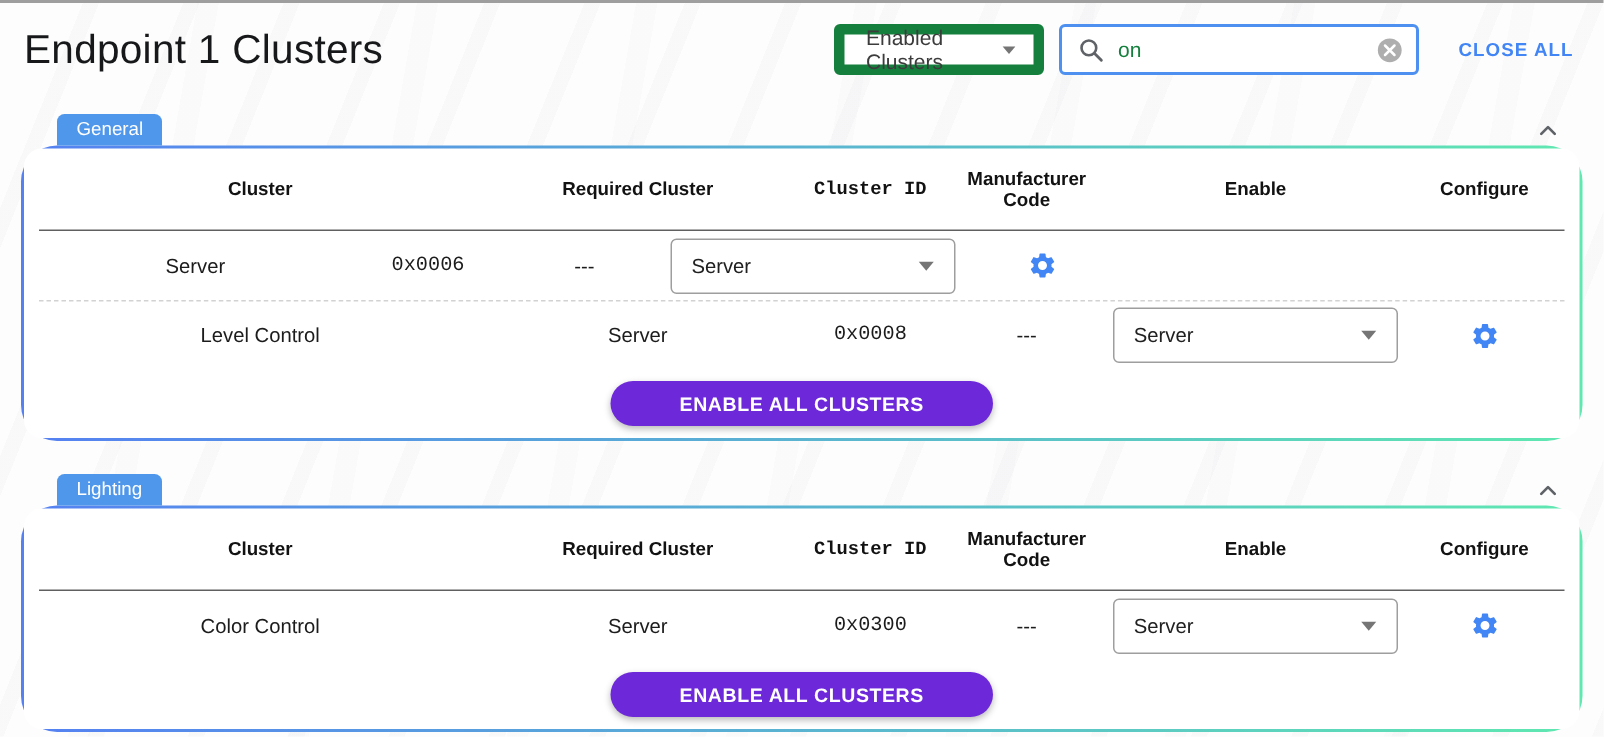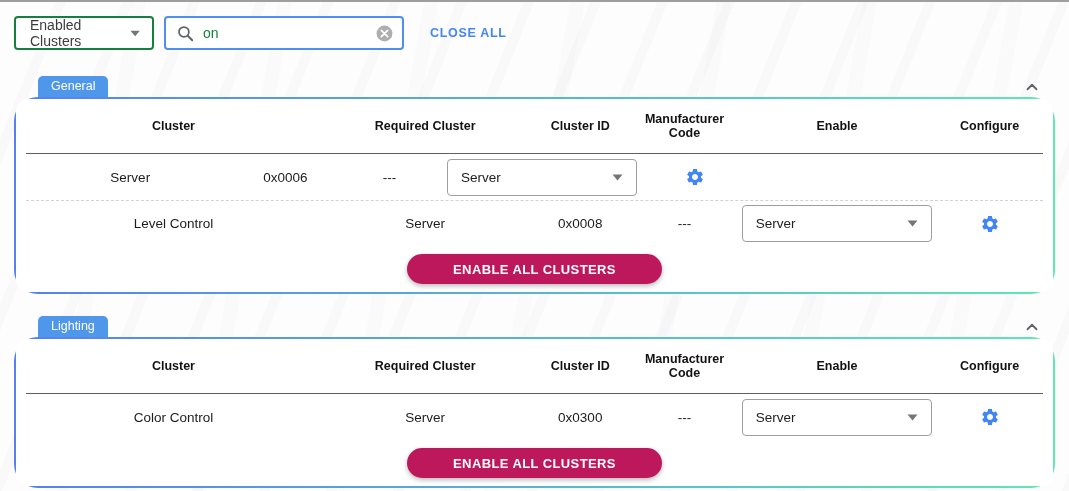--- a/index.html
+++ b/index.html
@@ -13,21 +13,21 @@
     border-top: 2px solid #9e9e9e;
     color: #1c1c1c;
   }
   .page { padding: 0 14px; }
 
   
   .topbar { display: flex; align-items: center; margin-top: 13px; height: 36px; }
   .title { flex: 1; font-size: 27px; font-weight: 400; color: #17181a; letter-spacing: 0.2px; padding-left: 2px; }
   .filter-select {
     width: 140px; height: 34px; background: #fff;
-    border: 2px solid #15803d; border-radius: 4px;
+    border: 7px solid #15803d; border-radius: 4px;
     display: flex; align-items: center; padding: 0 12px 0 14px;
     font-size: 14px; color: #3c3c3c; cursor: pointer; flex: none;
   }
   .filter-select .caret { margin-left: auto; }
   .searchbox {
     width: 240px; height: 34px; background: #fff;
     border: 2px solid #4d90f0; border-radius: 4px;
     display: flex; align-items: center; gap: 8px;
     margin-left: 10px; padding: 0 8px 0 10px; flex: none;
   }
@@ -58,51 +58,52 @@
   .panel-inner { background: #fff; border-radius: 12px; padding: 0 10px; }
 
   .table-header { display: flex; align-items: center; height: 55px; border-bottom: 1px solid #606060; }
   .hcell { font-weight: 700; font-size: 12.5px; color: #121212; text-align: center; }
   .row { display: flex; align-items: center; height: 46px; }
   .rows .row + .row { border-top: 1px dashed #d2d2d2; }
   .cell { font-size: 13.5px; color: #1c1c1c; text-align: center; }
 
   .col-0 { width: 29%; }
   .col-1 { width: 20.5%; }
-  .col-2 { width: 10%; }
+  .col-2 { width: 10%; font-family: Liberation Mono, monospace; }
   .col-3 { width: 10.5%; }
   .col-4 { width: 19.5%; }
   .col-5 { width: 10.5%; }
 
   .enable-cell { display: flex; justify-content: center; }
   .row-select {
     width: 96%; max-width: 196px; height: 37px; background: #fff;
     border: 1px solid #9e9e9e; border-radius: 4px;
     display: flex; align-items: center; padding: 0 13px 0 13px;
     font-size: 13.5px; color: #212121; cursor: pointer;
   }
   .row-select .caret { margin-left: auto; }
 
   .config-cell { display: flex; justify-content: center; }
   .gear-btn { border: none; background: transparent; cursor: pointer; padding: 0; height: 20px; }
 
   .btn-zone { height: 46px; display: flex; align-items: center; justify-content: center; }
   .enable-all-btn {
     width: 255px; height: 30px; border: none; border-radius: 16px;
-    background: #be185d; color: #fff; font-weight: 700; font-size: 13px;
+    background: #6d28d9; color: #fff; font-weight: 700; font-size: 13px;
     letter-spacing: 0.4px; font-family: inherit; cursor: pointer;
     box-shadow: 0 2px 5px rgba(0,0,0,0.28);
   }
 </style>
 </head>
 <body>
 
 <div class="page">
 
   <div class="topbar">
+    <div class="title">Endpoint 1 Clusters</div>
 
     <div class="filter-select">
       <span>Enabled Clusters</span>
       <svg class="caret" width="11" height="7" viewBox="0 0 11 7">
           <path d="M0.5 0.5l5 6 5-6z" fill="#757575"></path>
         </svg>
     </div>
 
     <div class="searchbox">
       <svg width="19" height="19" viewBox="0 0 24 24">

